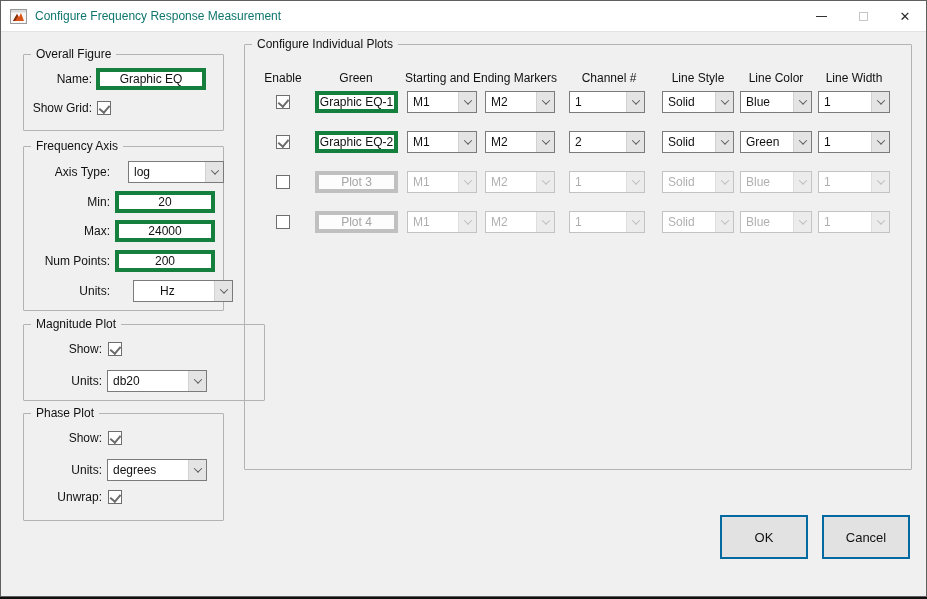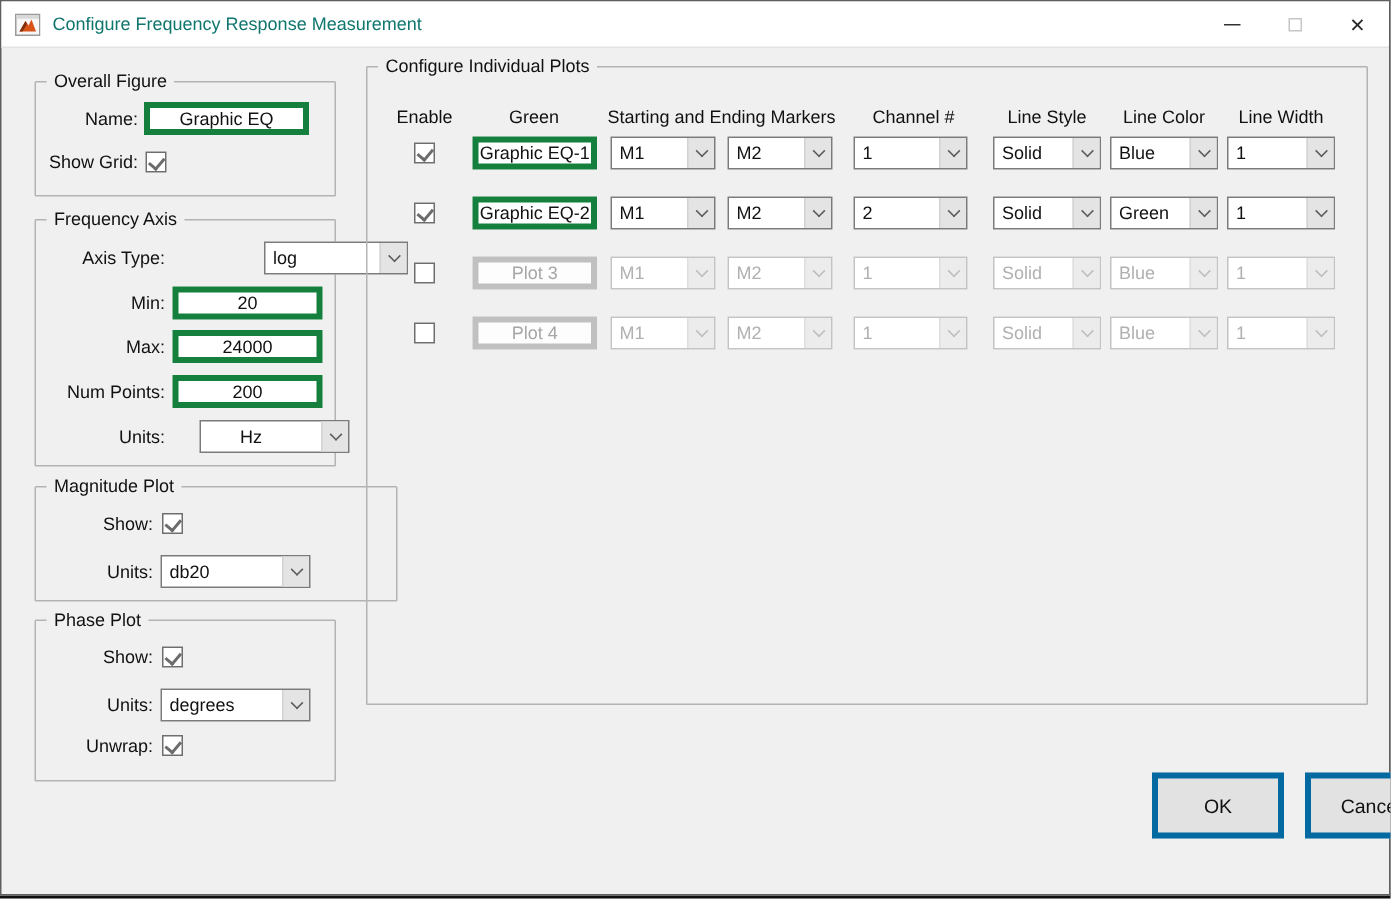--- a/index.html
+++ b/index.html
@@ -63,22 +63,22 @@
   .combo.disabled { border-color:#c3c3c3; }
   .combo.disabled .combo-text { color:#b0b0b0; }
   .combo.disabled .combo-arrow { background:#ececec; border-left-color:#dedede; }
   .combo.disabled .chev { border-color:#bdbdbd; }
   
   .col-hdr { position:absolute; font-size:12px; color:#111; transform:translateX(-50%); white-space:nowrap; }
   .abs { position:absolute; }
   
   .btn {
     position:absolute; width:88px; height:44px; background:#e2e2e2;
-    border:4px solid #0369a1; font-family:"Liberation Sans", sans-serif;
-    font-size:13px; color:#111; display:flex; align-items:center; justify-content:center;margin-left:48px;
+    border:2px solid #0369a1; font-family:"Liberation Sans", sans-serif;
+    font-size:13px; color:#111; display:flex; align-items:center; justify-content:center;
   }
 </style>
 </head>
 <body>
 
 <div class="window">
 
   <div class="titlebar">
     <svg class="app-icon" viewBox="0 0 17 15">
       <rect x="0.5" y="0.5" width="16" height="14" fill="#f7f7f7" stroke="#9a9a9a"></rect>
@@ -107,21 +107,21 @@
       <input class="tfield" style="width: 110px; margin-left: 4px;" value="Graphic EQ">
     </div>
     <div class="frow" style="left:0; top:46px; width:195px;">
       <span class="lbl" style="width:68px;">Show Grid:</span>
       <span class="cb checked" style="margin-left:5px;"></span>
     </div>
   </div>
 
   <div class="group" style="left:22px; top:145px; width:201px; height:165px;">
     <span class="group-title">Frequency Axis</span>
-    <div class="frow" style="left:0; top:14px;gap:48px;">
+    <div class="frow" style="left:0; top:14px;">
       <span class="lbl" style="width:86px;">Axis Type:</span>
       <div class="combo" style="width:96px; margin-left:18px;">
         <span class="combo-text">log</span>
         <span class="combo-arrow">
             <i class="chev"></i>
           </span>
       </div>
     </div>
     <div class="frow" style="left:0; top:44px;">
       <span class="lbl" style="width:86px;">Min:</span>

